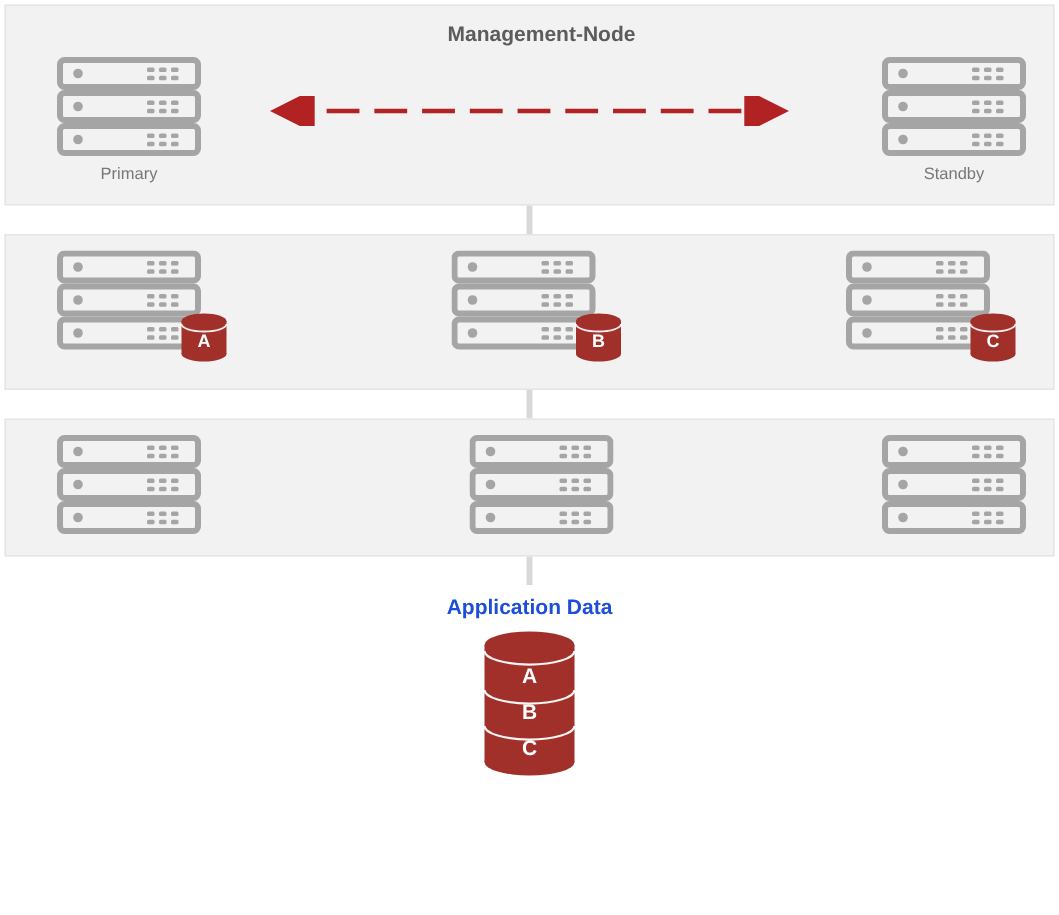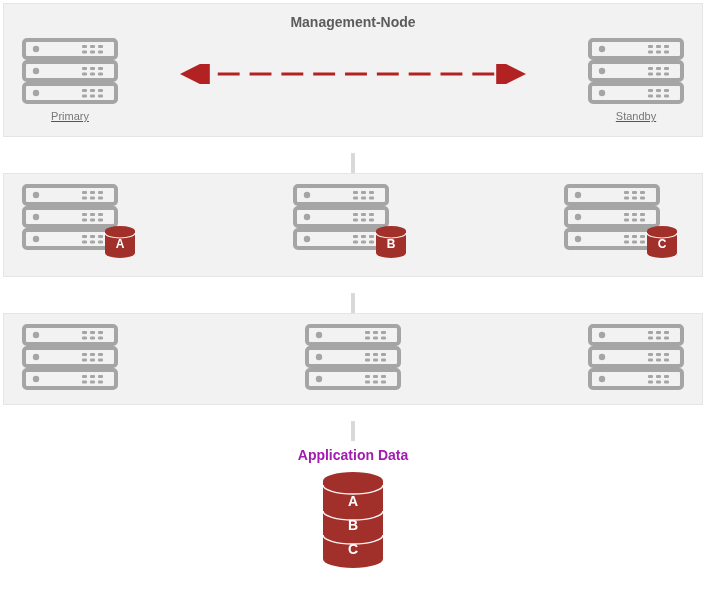--- a/index.html
+++ b/index.html
@@ -7,42 +7,41 @@
     padding: 3px;
     background: #ffffff;
     font-family: Arial, Helvetica, sans-serif;
     color: #555;
     width: 706px;
     box-sizing: border-box;
   }
   .section {
     background: #f2f2f2;
     border: 1px solid #e5e5e5;
-    padding: 10px 18px 14px 18px;
+    padding: 10px 18px 14px 34px;
     position: relative;
-    margin-bottom: 20px;
+    margin-bottom: 3px;
   }
   .section-title {
     text-align: center;
     font-weight: bold;
     font-size: 14px;
     color: #5c5c5c;
     margin-bottom: 8px;
   }
   .row {
     display: flex;
     justify-content: space-between;
     align-items: flex-start;
   }
   .node {
     display: flex;
     flex-direction: column;
     align-items: center;
     position: relative;
-    text-decoration: underline;
   }
   .node-label {
     margin-top: 6px;
     font-size: 11px;
     color: #777;
   }
   
   .vconn {
     width: 4px;
     height: 20px;
@@ -59,21 +58,21 @@
   }
   .harrow svg {
     width: 100%;
     height: 20px;
     display: block;
     margin-top: -10px;
   }
   .app-title {
     text-align: center;
     font-weight: bold;
-    color: #a21caf;
+    color: #1d4ed8;
     font-size: 14px;
     margin: 6px 0 8px 0;
   }
   .app-wrap {
     display: flex;
     justify-content: center;
   }
 </style>
 </head>
 <body>

